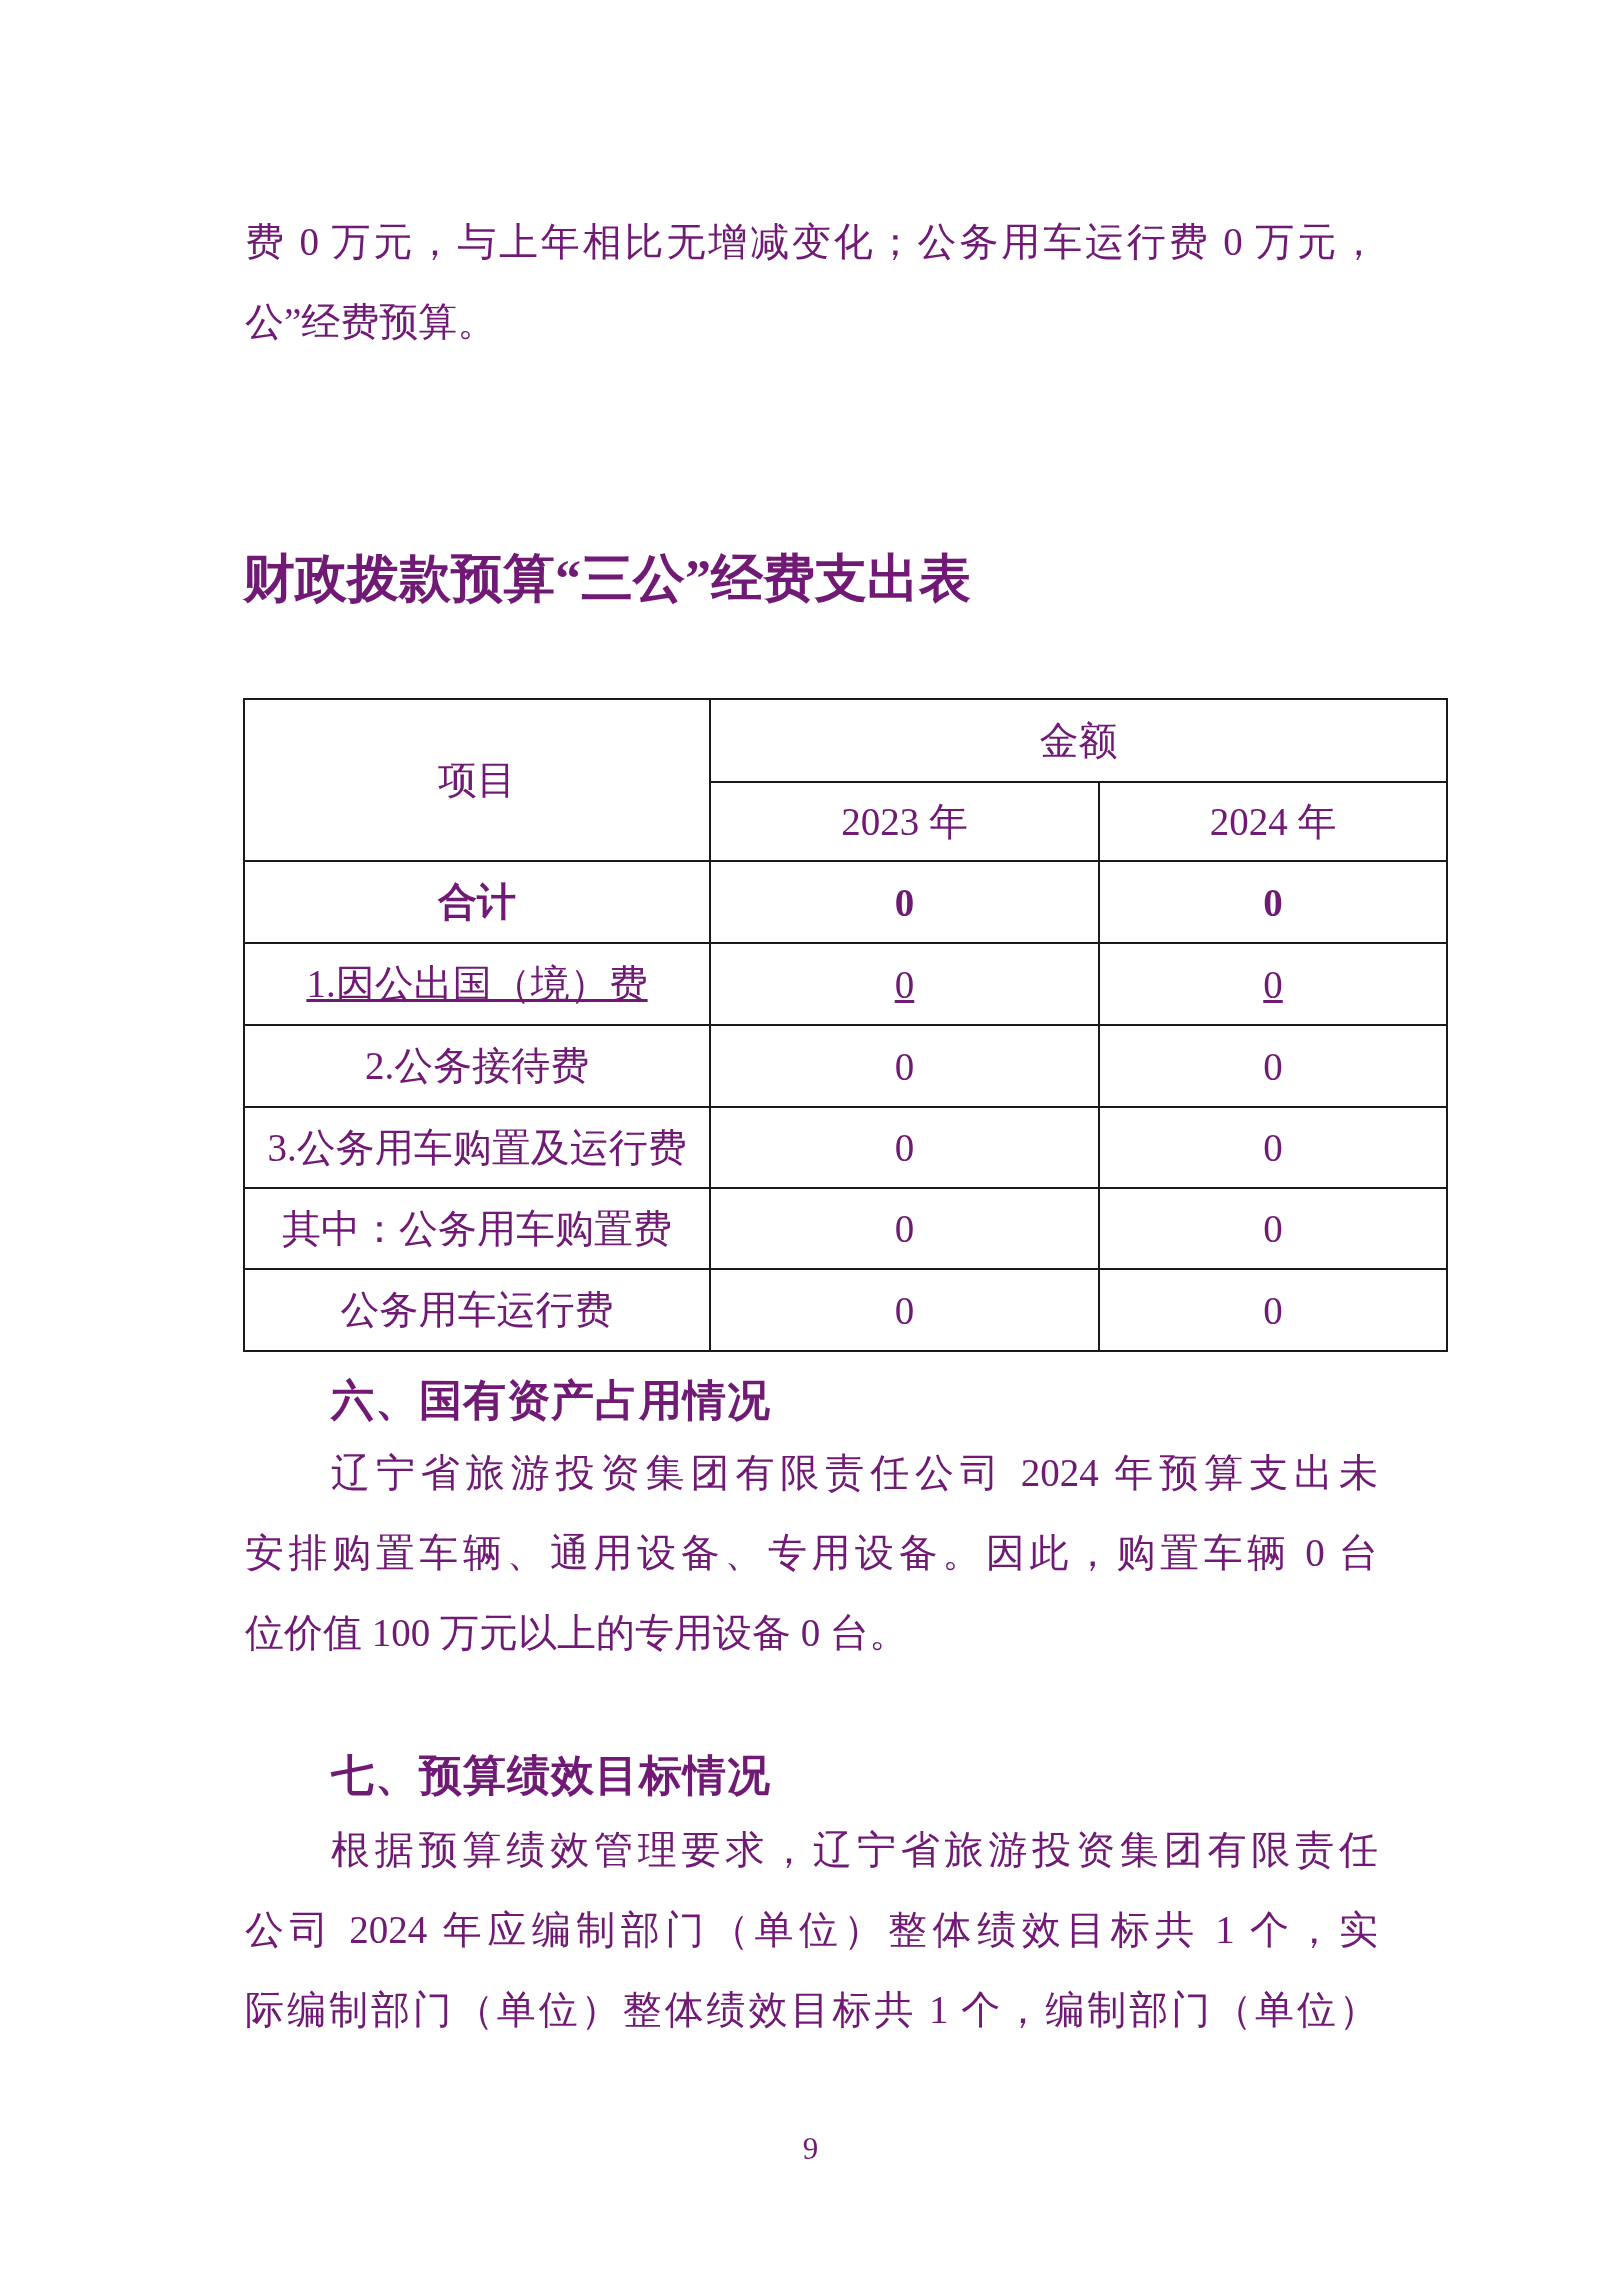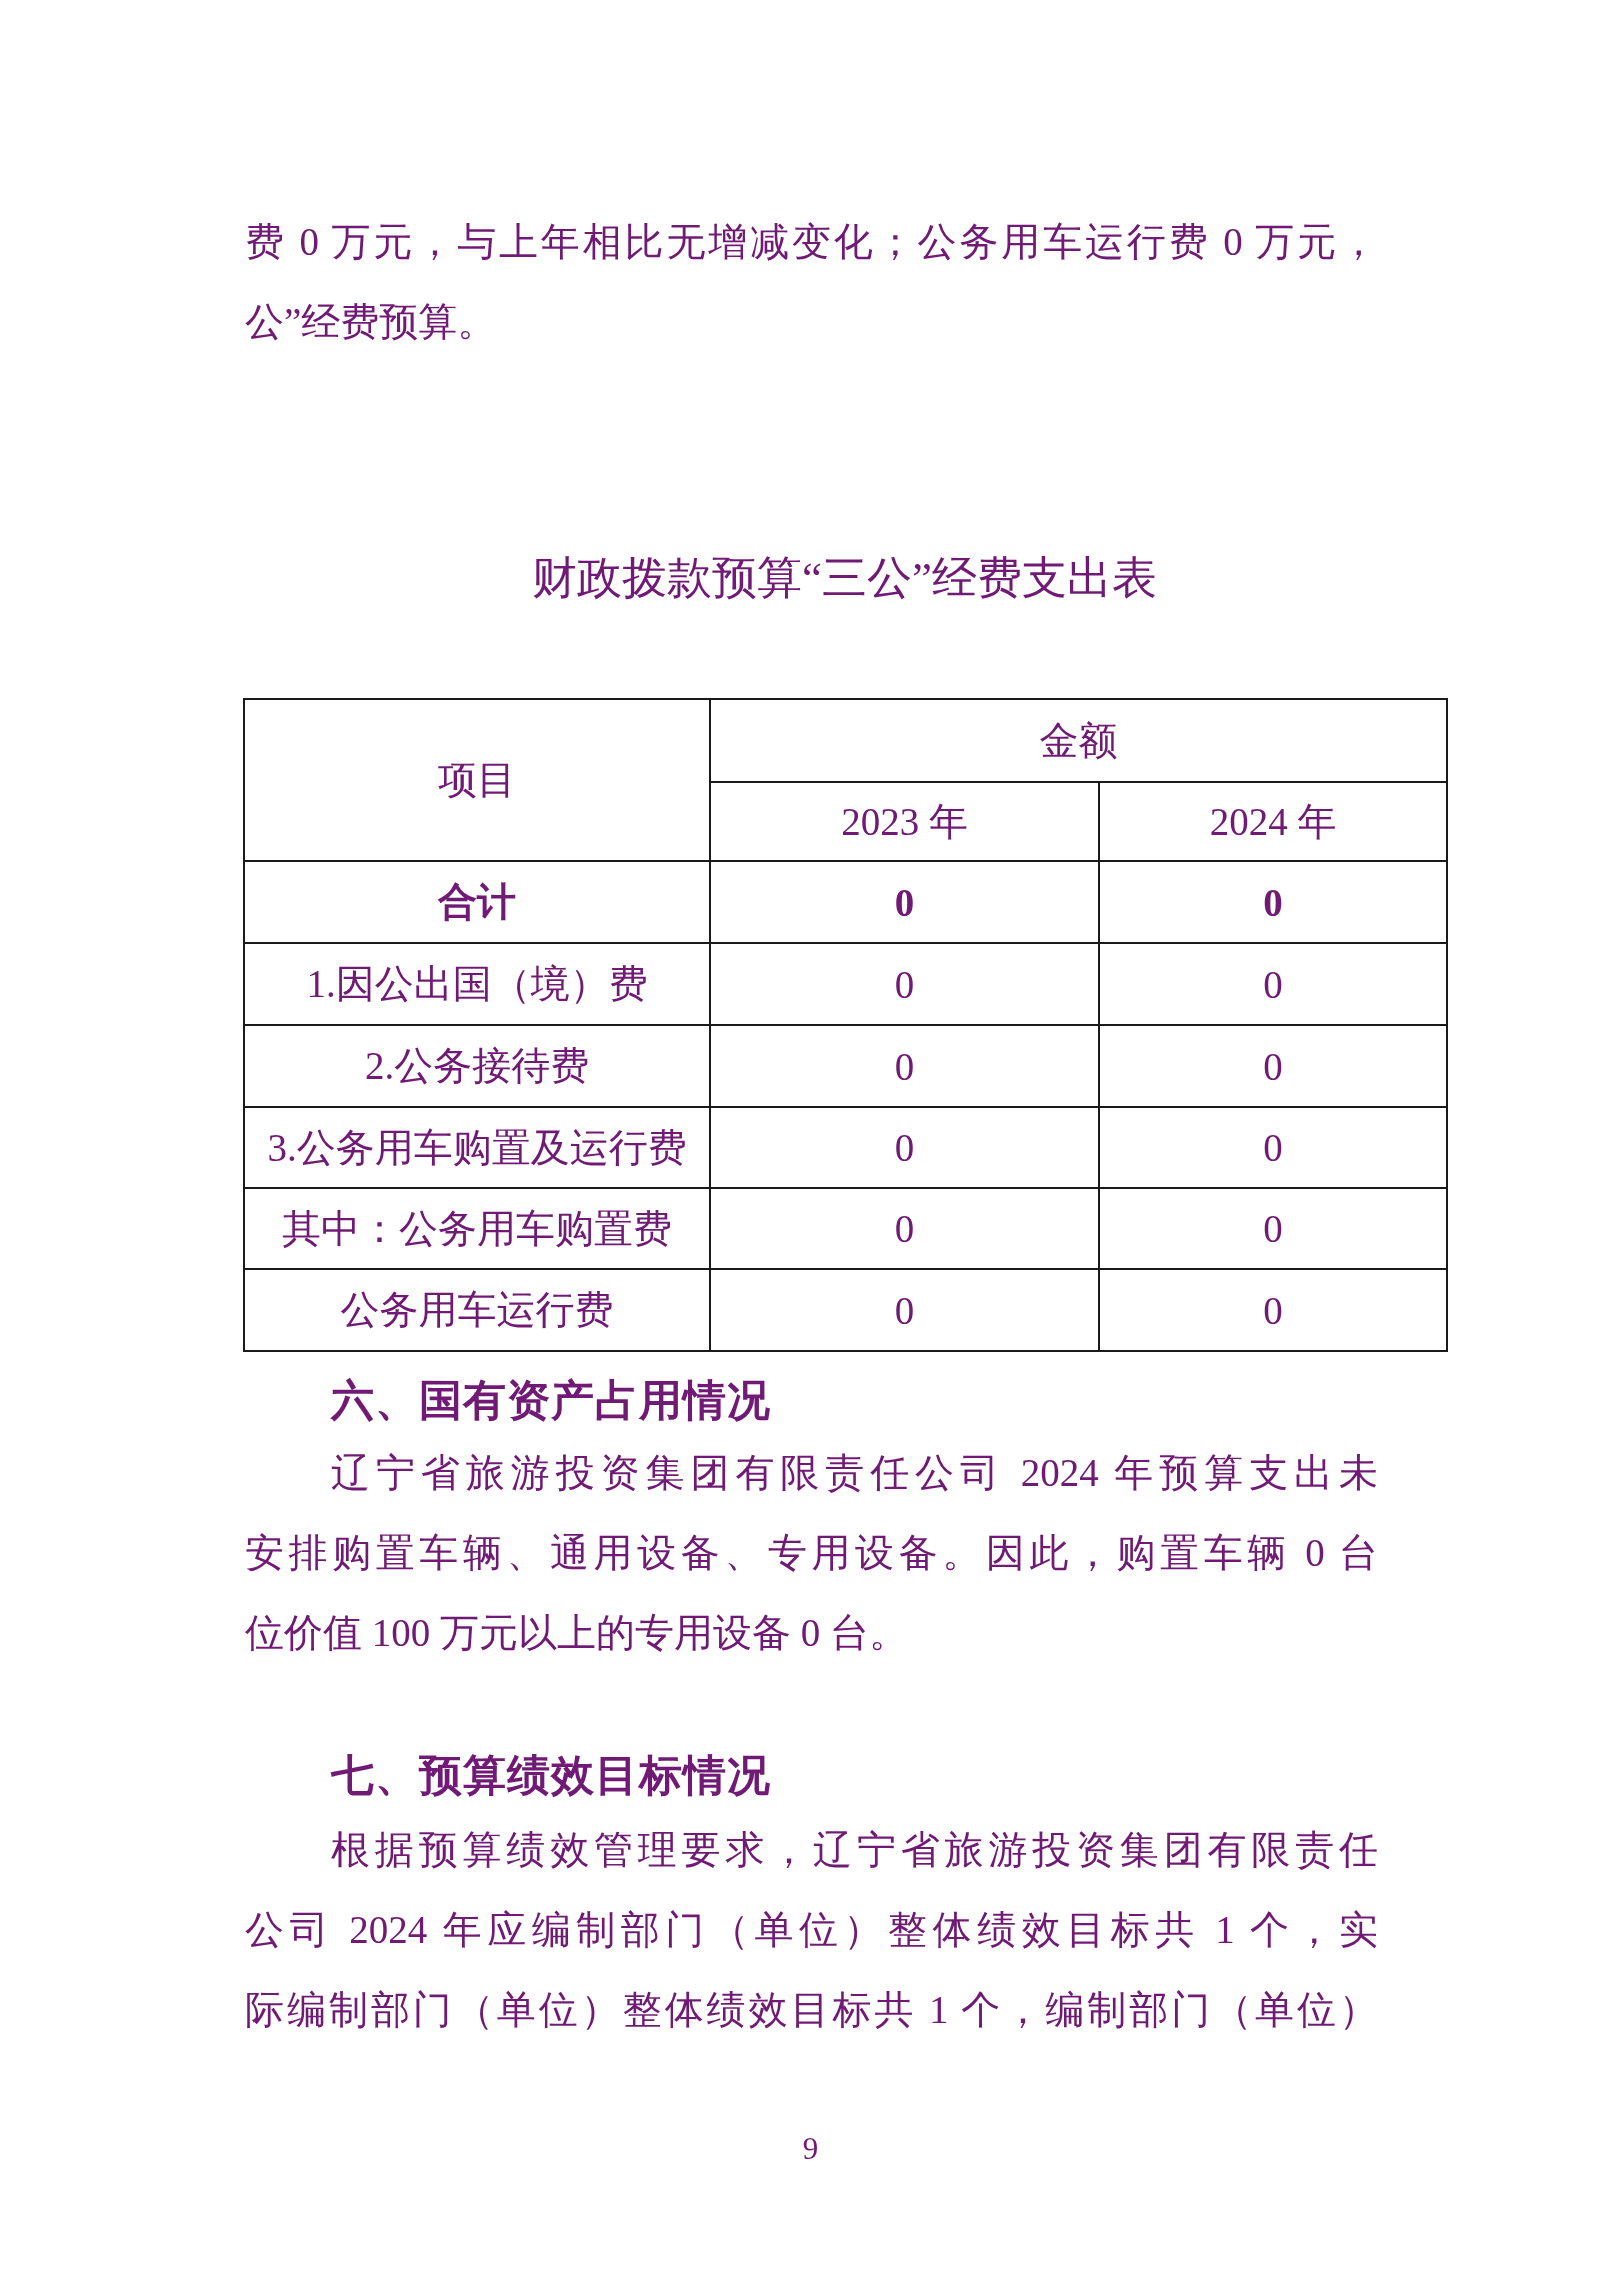--- a/index.html
+++ b/index.html
@@ -14,21 +14,21 @@
   .textblock{position:absolute;left:245px;width:1133px;}
   .line{
     height:80px;line-height:80px;font-size:39px;
     overflow:hidden;
   }
   .jline{text-align:justify;text-align-last:justify;}
   .indent{text-indent:86px;}
   .doc-title{
     position:absolute;left:243px;width:1203px;top:547px;
     height:63px;line-height:63px;
-    text-align:center;font-size:45px;font-weight:normal;
+    text-align:left;font-size:52px;font-weight:bold;
   }
   .unit-note{
     position:absolute;left:243px;width:1190px;top:640px;
     height:47px;line-height:47px;
     text-align:right;font-size:32px;
   }
   table.budget{
     position:absolute;left:243px;top:698px;
     width:1203px;border-collapse:collapse;table-layout:fixed;
   }
@@ -81,21 +81,21 @@
       </tr>
       <tr style="height:79px;">
         <td>2023 年</td>
         <td>2024 年</td>
       </tr>
       <tr style="height:82px;">
         <td class="bold">合计</td>
         <td class="bold">0</td>
         <td class="bold">0</td>
       </tr>
-      <tr style="height:82px;">
+      <tr style="height:82px;text-decoration:underline;">
         <td class="lab">1.因公出国（境）费</td>
         <td>0</td>
         <td>0</td>
       </tr>
       <tr style="height:82px;">
         <td class="lab">2.公务接待费</td>
         <td>0</td>
         <td>0</td>
       </tr>
       <tr style="height:81px;">

